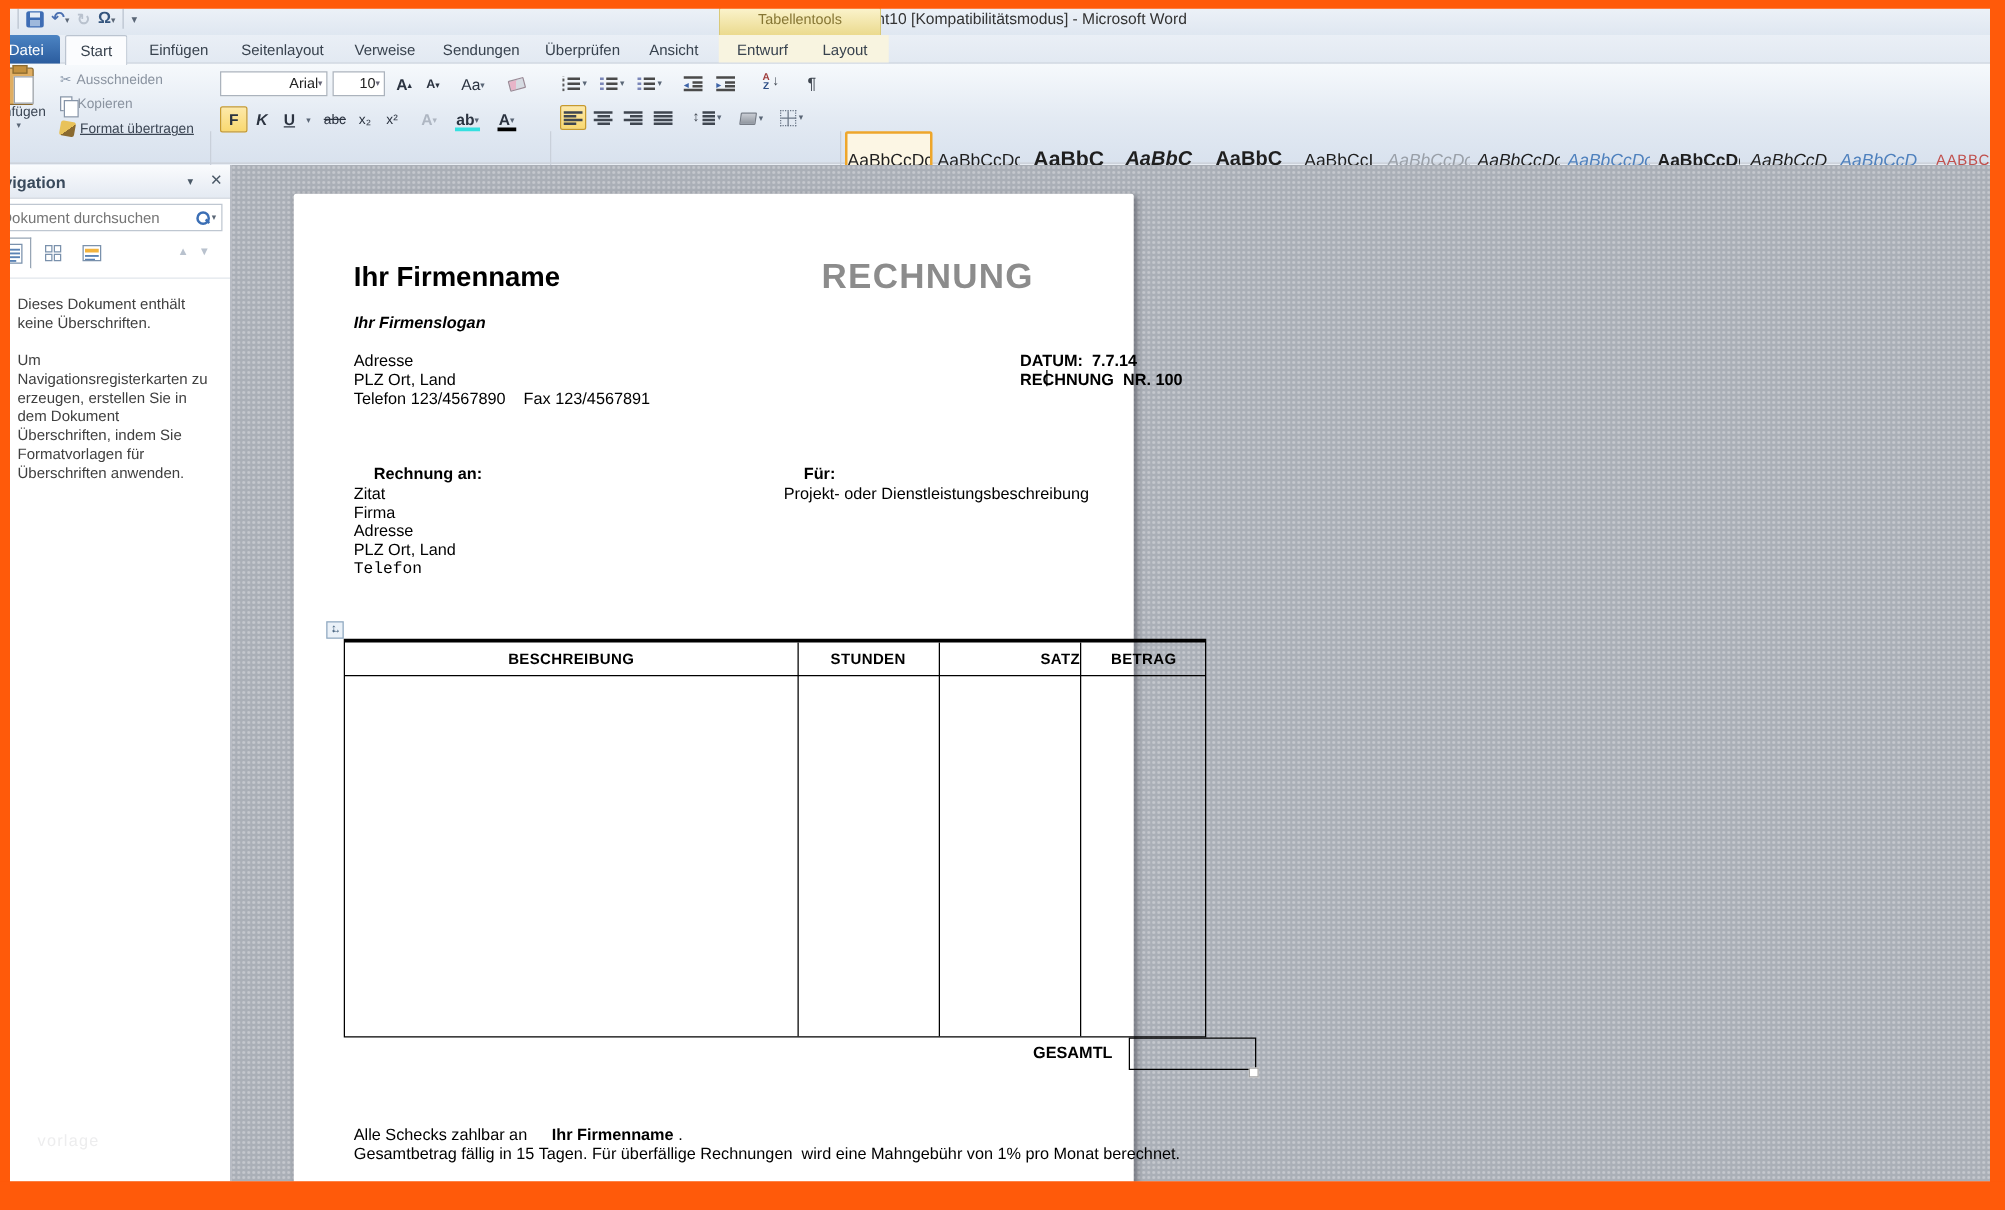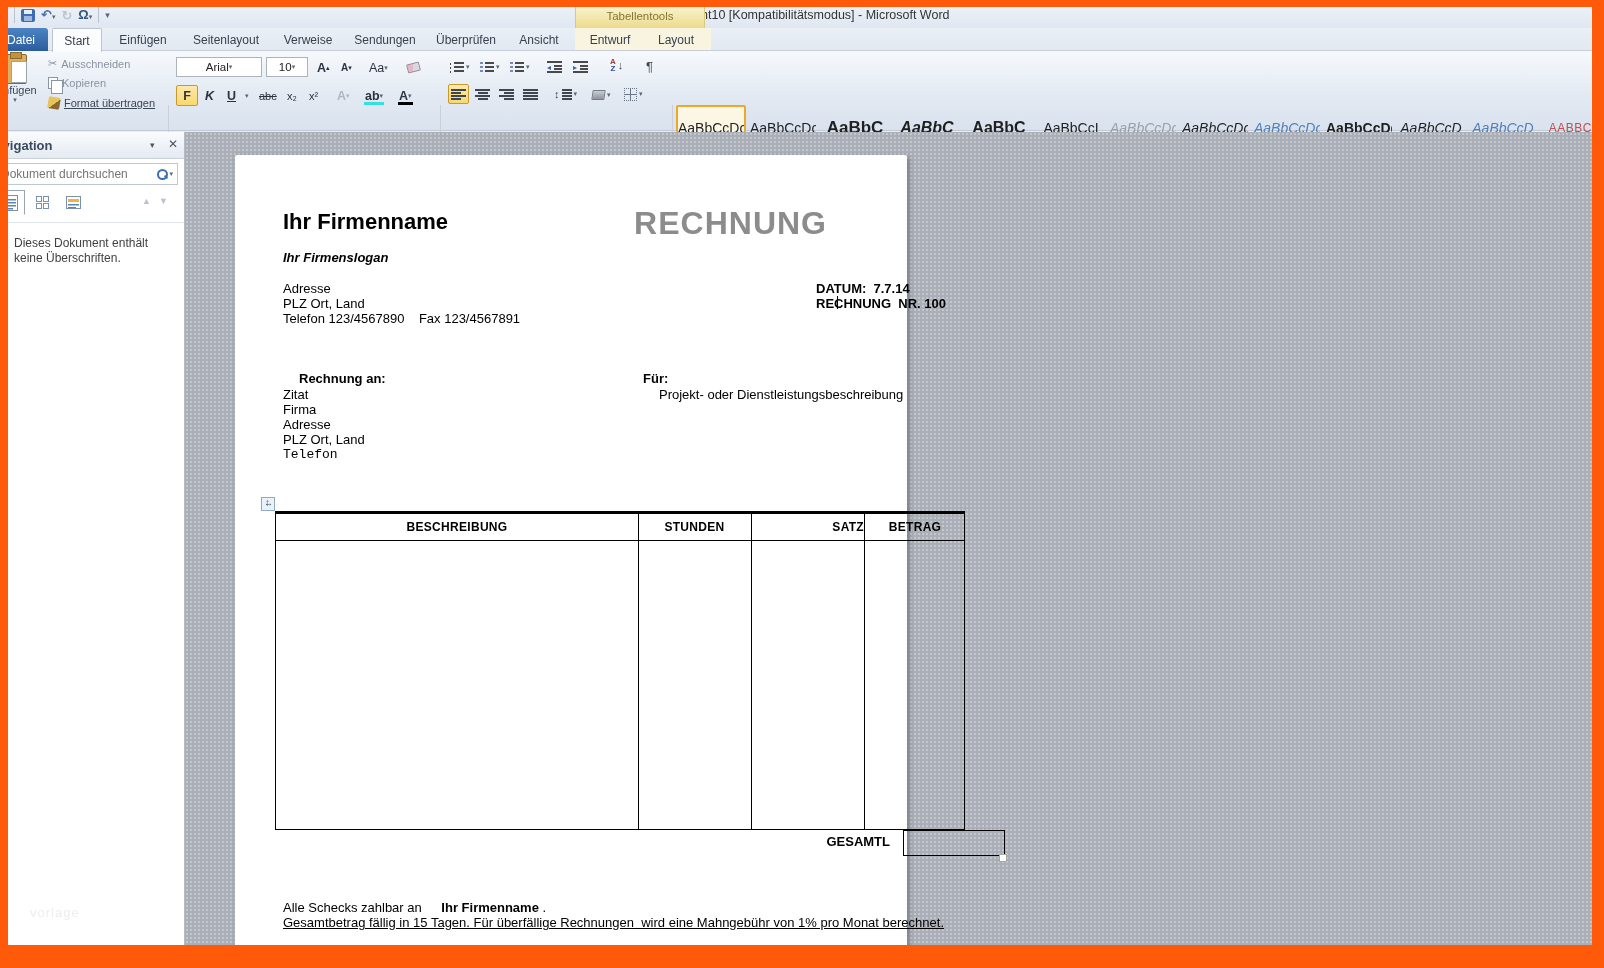--- a/index.html
+++ b/index.html
@@ -48,21 +48,21 @@
   .clip-ic:before { content:""; position:absolute; left:6px; top:-3px; width:10px; height:5px; background:#C4913E; border:1px solid #8A6A30; }
   .clip-ic:after { content:""; position:absolute; left:7px; top:6px; width:14px; height:20px; background:#FFF; border:1px solid #9AA2AC; }
 
   .smallrow { position:absolute; display:flex; align-items:center; gap:4px; font-size:11px; color:#8A93A0; }
   .smallrow.en { color:#3C4654;text-decoration:underline; }
   .copy-ic { width:10px; height:12px; border:1px solid #8795A8; background:#FFF; position:relative; }
   .copy-ic:before { content:""; position:absolute; left:2px; top:2px; width:10px; height:12px; border:1px solid #8795A8; background:#FFF; }
   .brush-ic { width:12px; height:12px; background:linear-gradient(135deg,#E8C25A 55%,#8A6A30 56%); transform:rotate(10deg); border-radius:2px; }
 
   .combo { position:absolute; height:20px; background:#FFF; border:1px solid #ABB3BD; font-size:11.5px; color:#222;
-           display:flex; align-items:center; justify-content:center; padding:0 3px; }
+           display:flex; align-items:center; justify-content:flex-end; padding:0 3px; }
   .combo .mini-arrow { color:#667; }
   .fbtn { position:absolute; height:21px; display:flex; align-items:center; justify-content:center; font-size:12.5px; color:#2B3340; padding:0 3px; border-radius:2px; }
   .fbtn.active { background:linear-gradient(#FDE9A9,#F9D870); border:1px solid #C79A2D; }
   .fbtn .bar { position:absolute; left:2px; right:2px; bottom:1px; height:3px; }
   .dis-glyph { color:#AEB6C2; }
 
   .lines-ic { width:14px; height:12px; background:
       linear-gradient(#4A4A4A,#4A4A4A) 4px 1px/10px 2px no-repeat,
       linear-gradient(#4A4A4A,#4A4A4A) 4px 5px/10px 2px no-repeat,
       linear-gradient(#4A4A4A,#4A4A4A) 4px 9px/10px 2px no-repeat,
@@ -147,21 +147,21 @@
   .watermark { position:absolute; left:30px; top:773px; font-size:13px; color:#EDEDEE; letter-spacing:1px; }
 
   
   .docbg { left:185px; top:132px; width:1419px; height:813px; background-color:#AAAFB7;
            background-image:radial-gradient(rgba(255,255,255,0.30) 1px, transparent 1.3px); background-size:4px 4px; }
   .page { position:absolute; left:50px; top:23px; width:672px; height:800px; background:#FFF; border-radius:2px;
           box-shadow:2px 2px 5px rgba(50,50,60,0.5); }
   .doc-line { position:absolute; font-size:13px; color:#000; white-space:pre; }
   .company { font-size:22px; font-weight:bold; }
   .slogan { font-size:13px; font-weight:bold; font-style:italic; }
-  .bigtitle { font-size:32px; font-weight:bold; color:#8C8C8C; letter-spacing:1px; }
+  .bigtitle { font-size:28px; font-weight:bold; color:#8C8C8C; letter-spacing:1px; }
   .bold { font-weight:bold;padding-left:16px; }
   .caret { position:absolute; width:1px; height:13px; background:#000; }
 
   .tbl-handle { position:absolute; left:26px; top:342px; width:14px; height:14px; background:#EAF1F8; border:1px solid #90A8C0; }
   .tbl-handle span { position:absolute; left:2px; top:0px; font-size:9px; color:#44617E; }
   .inv-table { position:absolute; left:40px; top:356px; width:690px; height:319px; border:1px solid #000; border-top:3px solid #000; }
   .col-line { position:absolute; top:0; bottom:0; width:1px; background:#000; }
   .hdr-line { position:absolute; left:0; right:0; top:26px; height:1px; background:#000; }
   .th { position:absolute; top:6px; font-size:12px; font-weight:bold; text-align:center; letter-spacing:0.3px; }
   .total-label { position:absolute; left:555px; top:679px; width:100px; text-align:right; font-size:13px; font-weight:bold; }
@@ -404,20 +404,21 @@
         <span class="ntab-ic3"></span>
       </div>
   </div>
   <div class="nav-updown">
     <span>▲</span>
     <span>▼</span>
   </div>
   <div class="nav-sep"></div>
   <div class="nav-text">
     <p>Dieses Dokument enthält keine Überschriften.</p>
+    <p>Um Navigationsregisterkarten zu erzeugen, erstellen Sie in dem Dokument Überschriften, indem Sie Formatvorlagen für Überschriften anwenden.</p>
   </div>
   <div class="watermark">vorlage</div>
 </div>
 
 <div class="abs docbg">
   <div class="page">
 
     <div class="doc-line company" style="left:48px;top:54px;">Ihr Firmenname</div>
     <div class="doc-line slogan" style="left:48px;top:95px;">Ihr Firmenslogan</div>
     <div class="doc-line" style="left:48px;top:126px;">Adresse</div>
@@ -430,21 +431,21 @@
     <div class="caret" style="left:602px;top:141px;"></div>
 
     <div class="doc-line bold" style="left:48px;top:216px;">Rechnung an:</div>
     <div class="doc-line" style="left:48px;top:232px;">Zitat</div>
     <div class="doc-line" style="left:48px;top:247px;">Firma</div>
     <div class="doc-line" style="left:48px;top:262px;">Adresse</div>
     <div class="doc-line" style="left:48px;top:277px;">PLZ Ort, Land</div>
     <div class="doc-line" style="left:48px;top:292px;font-family:Liberation Mono, monospace;">Telefon</div>
 
     <div class="doc-line bold" style="left:392px;top:216px;">Für:</div>
-    <div class="doc-line" style="left:392px;top:232px;margin-left:32px;">Projekt- oder Dienstleistungsbeschreibung</div>
+    <div class="doc-line" style="left:392px;top:232px;">Projekt- oder Dienstleistungsbeschreibung</div>
 
     <div class="tbl-handle">
         <span>↔</span>
         <span style="transform:rotate(90deg);left:2px;">↔</span>
       </div>
 
     <div class="inv-table">
       <div class="col-line" style="left:362px;"></div>
       <div class="col-line" style="left:475px;"></div>
       <div class="col-line" style="left:588px;"></div>
@@ -453,20 +454,20 @@
       <div class="th" style="left:362px;width:113px;">STUNDEN</div>
       <div class="th" style="left:475px;width:113px;text-align:right;">SATZ</div>
       <div class="th" style="left:588px;width:102px;">BETRAG</div>
     </div>
 
     <div class="total-label">GESAMTL</div>
     <div class="total-cell"></div>
     <div class="resize-handle"></div>
 
     <div class="doc-line" style="left:48px;top:745px;"><span>Alle Schecks zahlbar an </span><span class="bold">Ihr Firmenname</span><span> .</span></div>
-    <div class="doc-line" style="left:48px;top:760px;text-decoration:underline;">Gesamtbetrag fällig in 15 Tagen. Für überfällige Rechnungen  wird eine Mahngebühr von 1% pro Monat berechnet.</div>
+    <div class="doc-line" style="left:48px;top:760px;">Gesamtbetrag fällig in 15 Tagen. Für überfällige Rechnungen  wird eine Mahngebühr von 1% pro Monat berechnet.</div>
   </div>
 </div>
 
 <div class="frame frame-top"></div>
 <div class="frame frame-left"></div>
 <div class="frame frame-right"></div>
 <div class="frame frame-bottom"></div>
 
 </body></html>

